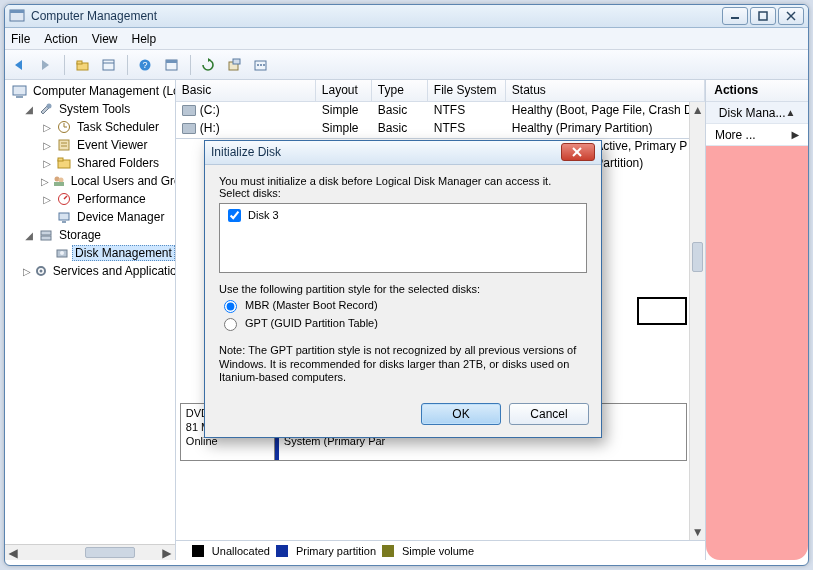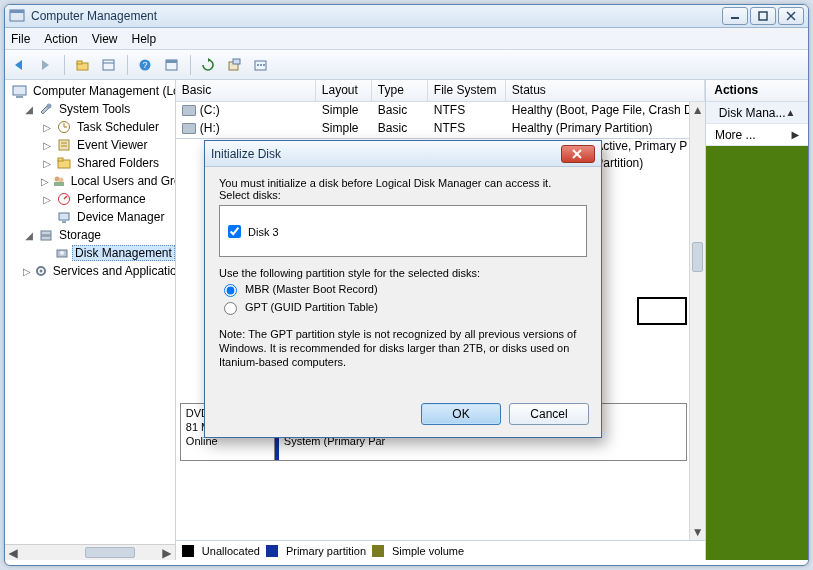--- a/index.html
+++ b/index.html
@@ -114,27 +114,28 @@
   .listrow div { padding:0 6px; overflow:hidden; white-space:nowrap; }
   .volicon{ display:inline-block; width:14px; height:11px; background:#b9c6d4; border:1px solid #7f8f9f; border-radius:1px; margin-right:4px; vertical-align:middle;}
   .diskarea { flex:1; overflow:hidden; position:relative; border-top:1px solid #c9d3e0; }
   .diskrow { display:flex; border:1px solid #888; margin:4px; height:58px; }
   .diskhdr { width:94px; border-right:1px solid #888; padding:3px 5px; font-size:11px; line-height:1.25; background:#fff;}
   .diskpart { flex:1; border-left:4px solid #1030a0; padding:3px 5px; font-size:11px; line-height:1.25; background:#fff;}
   .diskpart b{font-weight:bold;}
   .legend {
     height:20px; border-top:1px solid #c9d3e0;
     display:flex; align-items:center; gap:6px;
-    padding:0 6px;
+    padding:0 16px;
     font-size:11px;
   }
   .sw{width:12px;height:12px;display:inline-block;margin-right:2px;vertical-align:middle;}
   .actionspane {
     width:130px;
-    background:#4d7c0f;
+    background:#fca5a5;
+    border-radius:14px;
   }
   .actionspane .hdr {
     height:22px;
     background:linear-gradient(#fdfdfe,#eef2f8);
     border-bottom:1px solid #d5dde8;
     padding:3px 8px;
     font-weight:bold;
     font-size:12px;
   }
   .actrow { display:flex; align-items:center; justify-content:center; height:22px; padding:0 8px; background:#eef3fa; border-bottom:1px solid #dfe6ef; font-size:12px;}
@@ -163,21 +164,21 @@
   .modal .mclose{
     width:34px;height:18px;border-radius:3px;
     background:linear-gradient(#e98a7e,#c9402f);
     border:1px solid #9c3225;
     display:flex;align-items:center;justify-content:center;
     color:#fff;font-weight:bold;font-size:12px;
   }
   .modal .mbody{ padding:10px 14px; flex:1; display:flex; flex-direction:column; }
   .disklist{
     border:1px solid #888; background:#fff;
-    height:52px; margin:4px 0 10px; padding:16px 4px;
+    height:70px; margin:4px 0 10px; padding:2px 4px;
   }
   .disklist label{display:flex;align-items:center;gap:4px;}
   .radios label{display:flex;align-items:center;gap:5px;margin:2px 0;}
   .note{margin-top:11px; line-height:1.25;}
   .mbtns{display:flex; gap:8px; justify-content:flex-end; padding:8px 12px 12px;}
   .btn{
     width:80px;height:22px;
     border:1px solid #7f98b3;
     border-radius:3px;
     background:linear-gradient(#fdfefe,#e7eef7);

